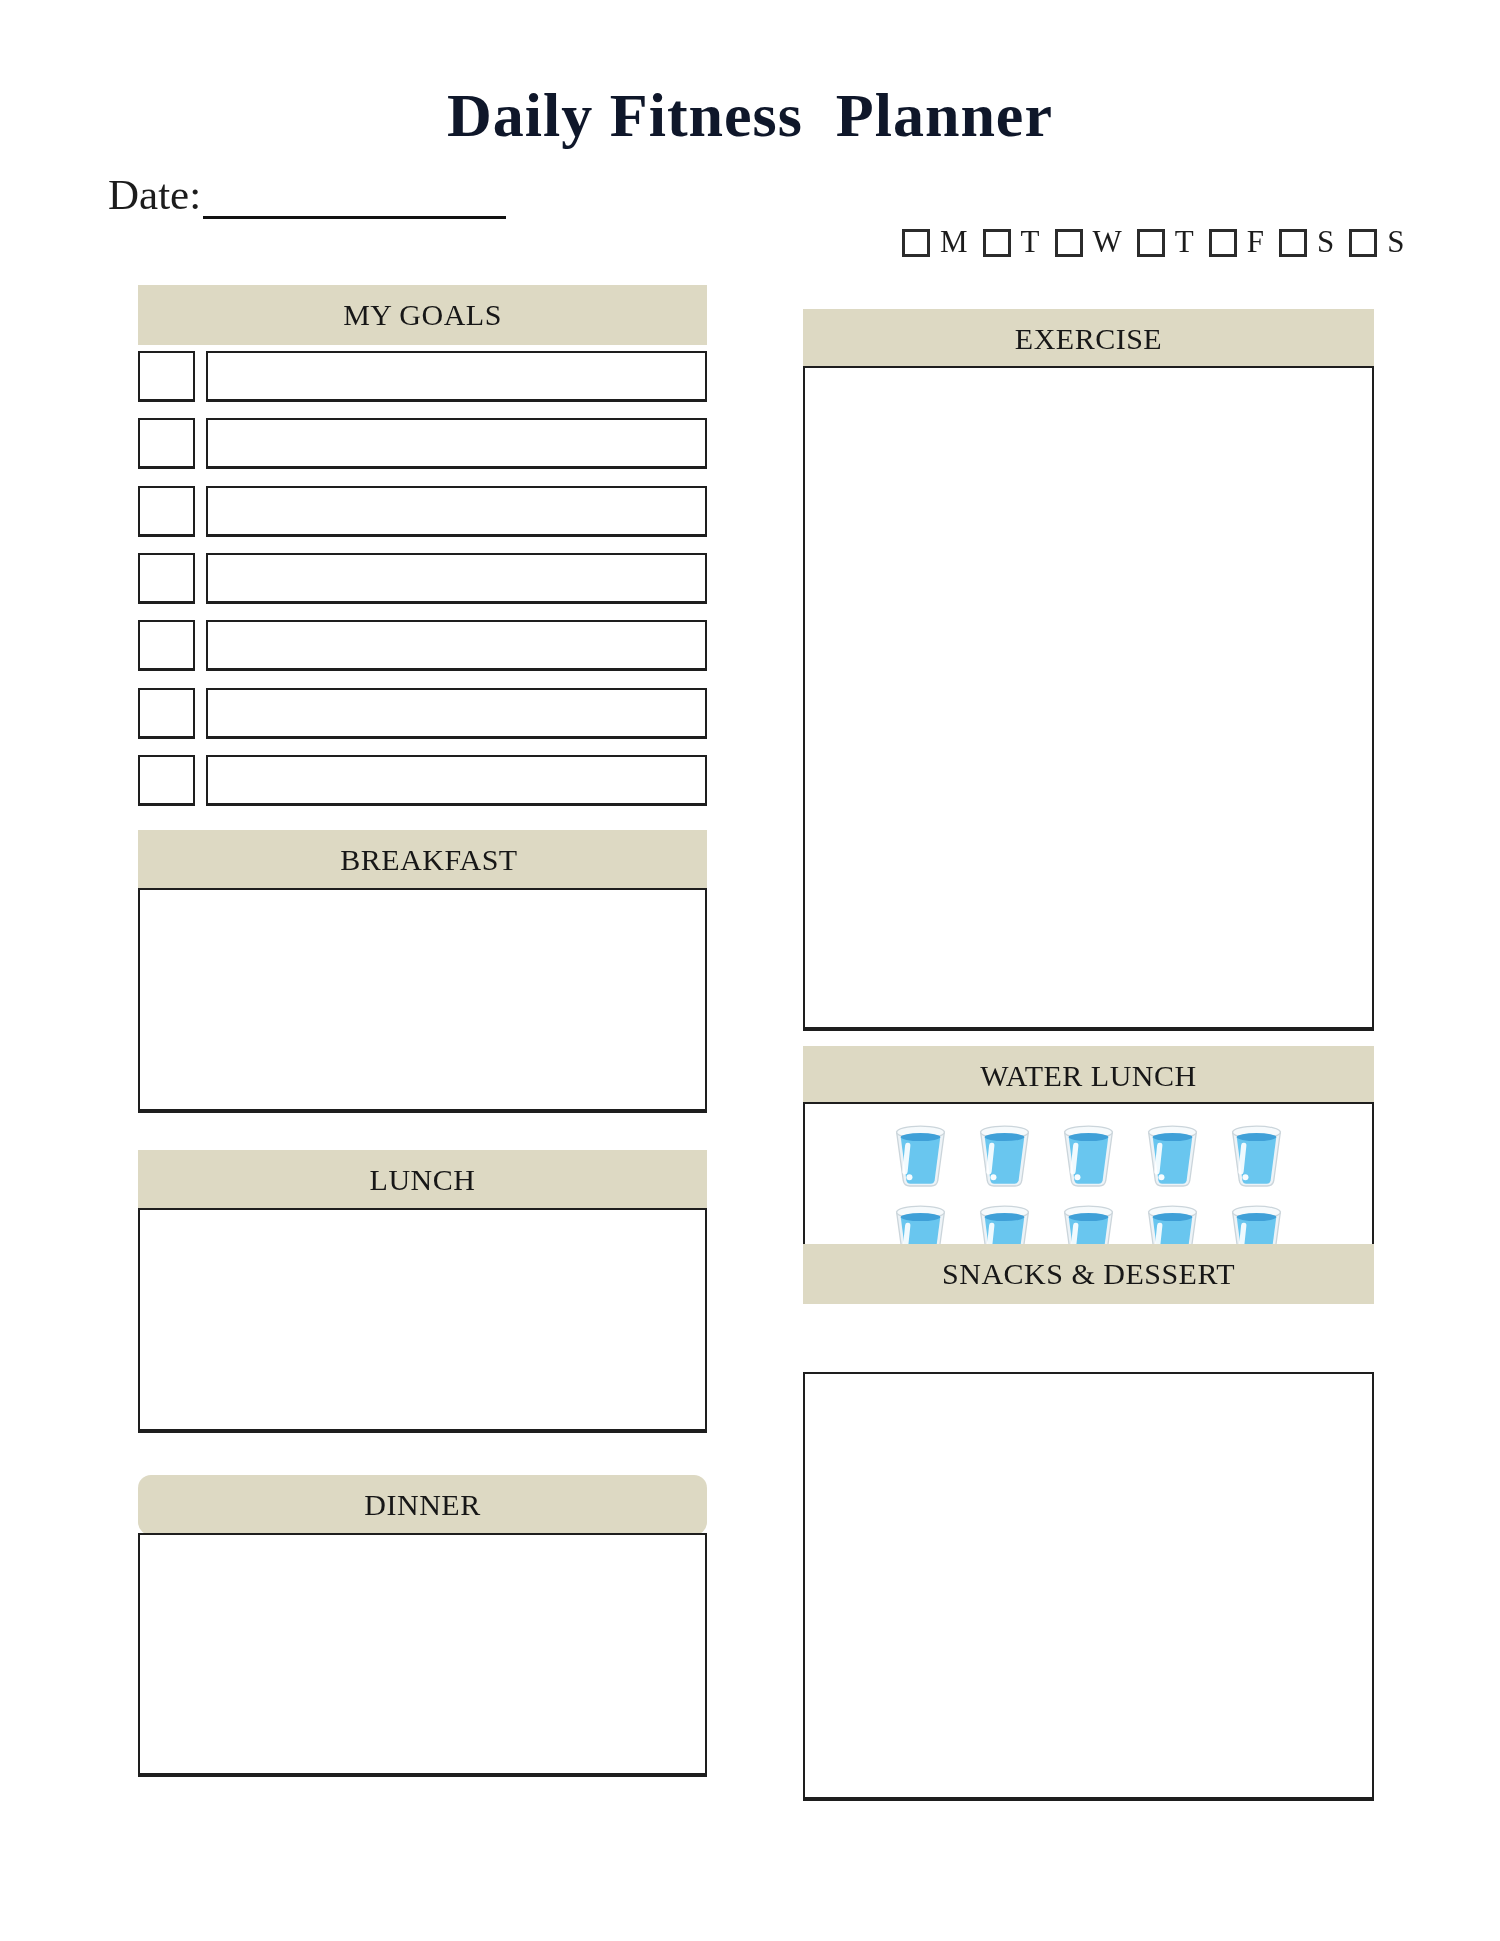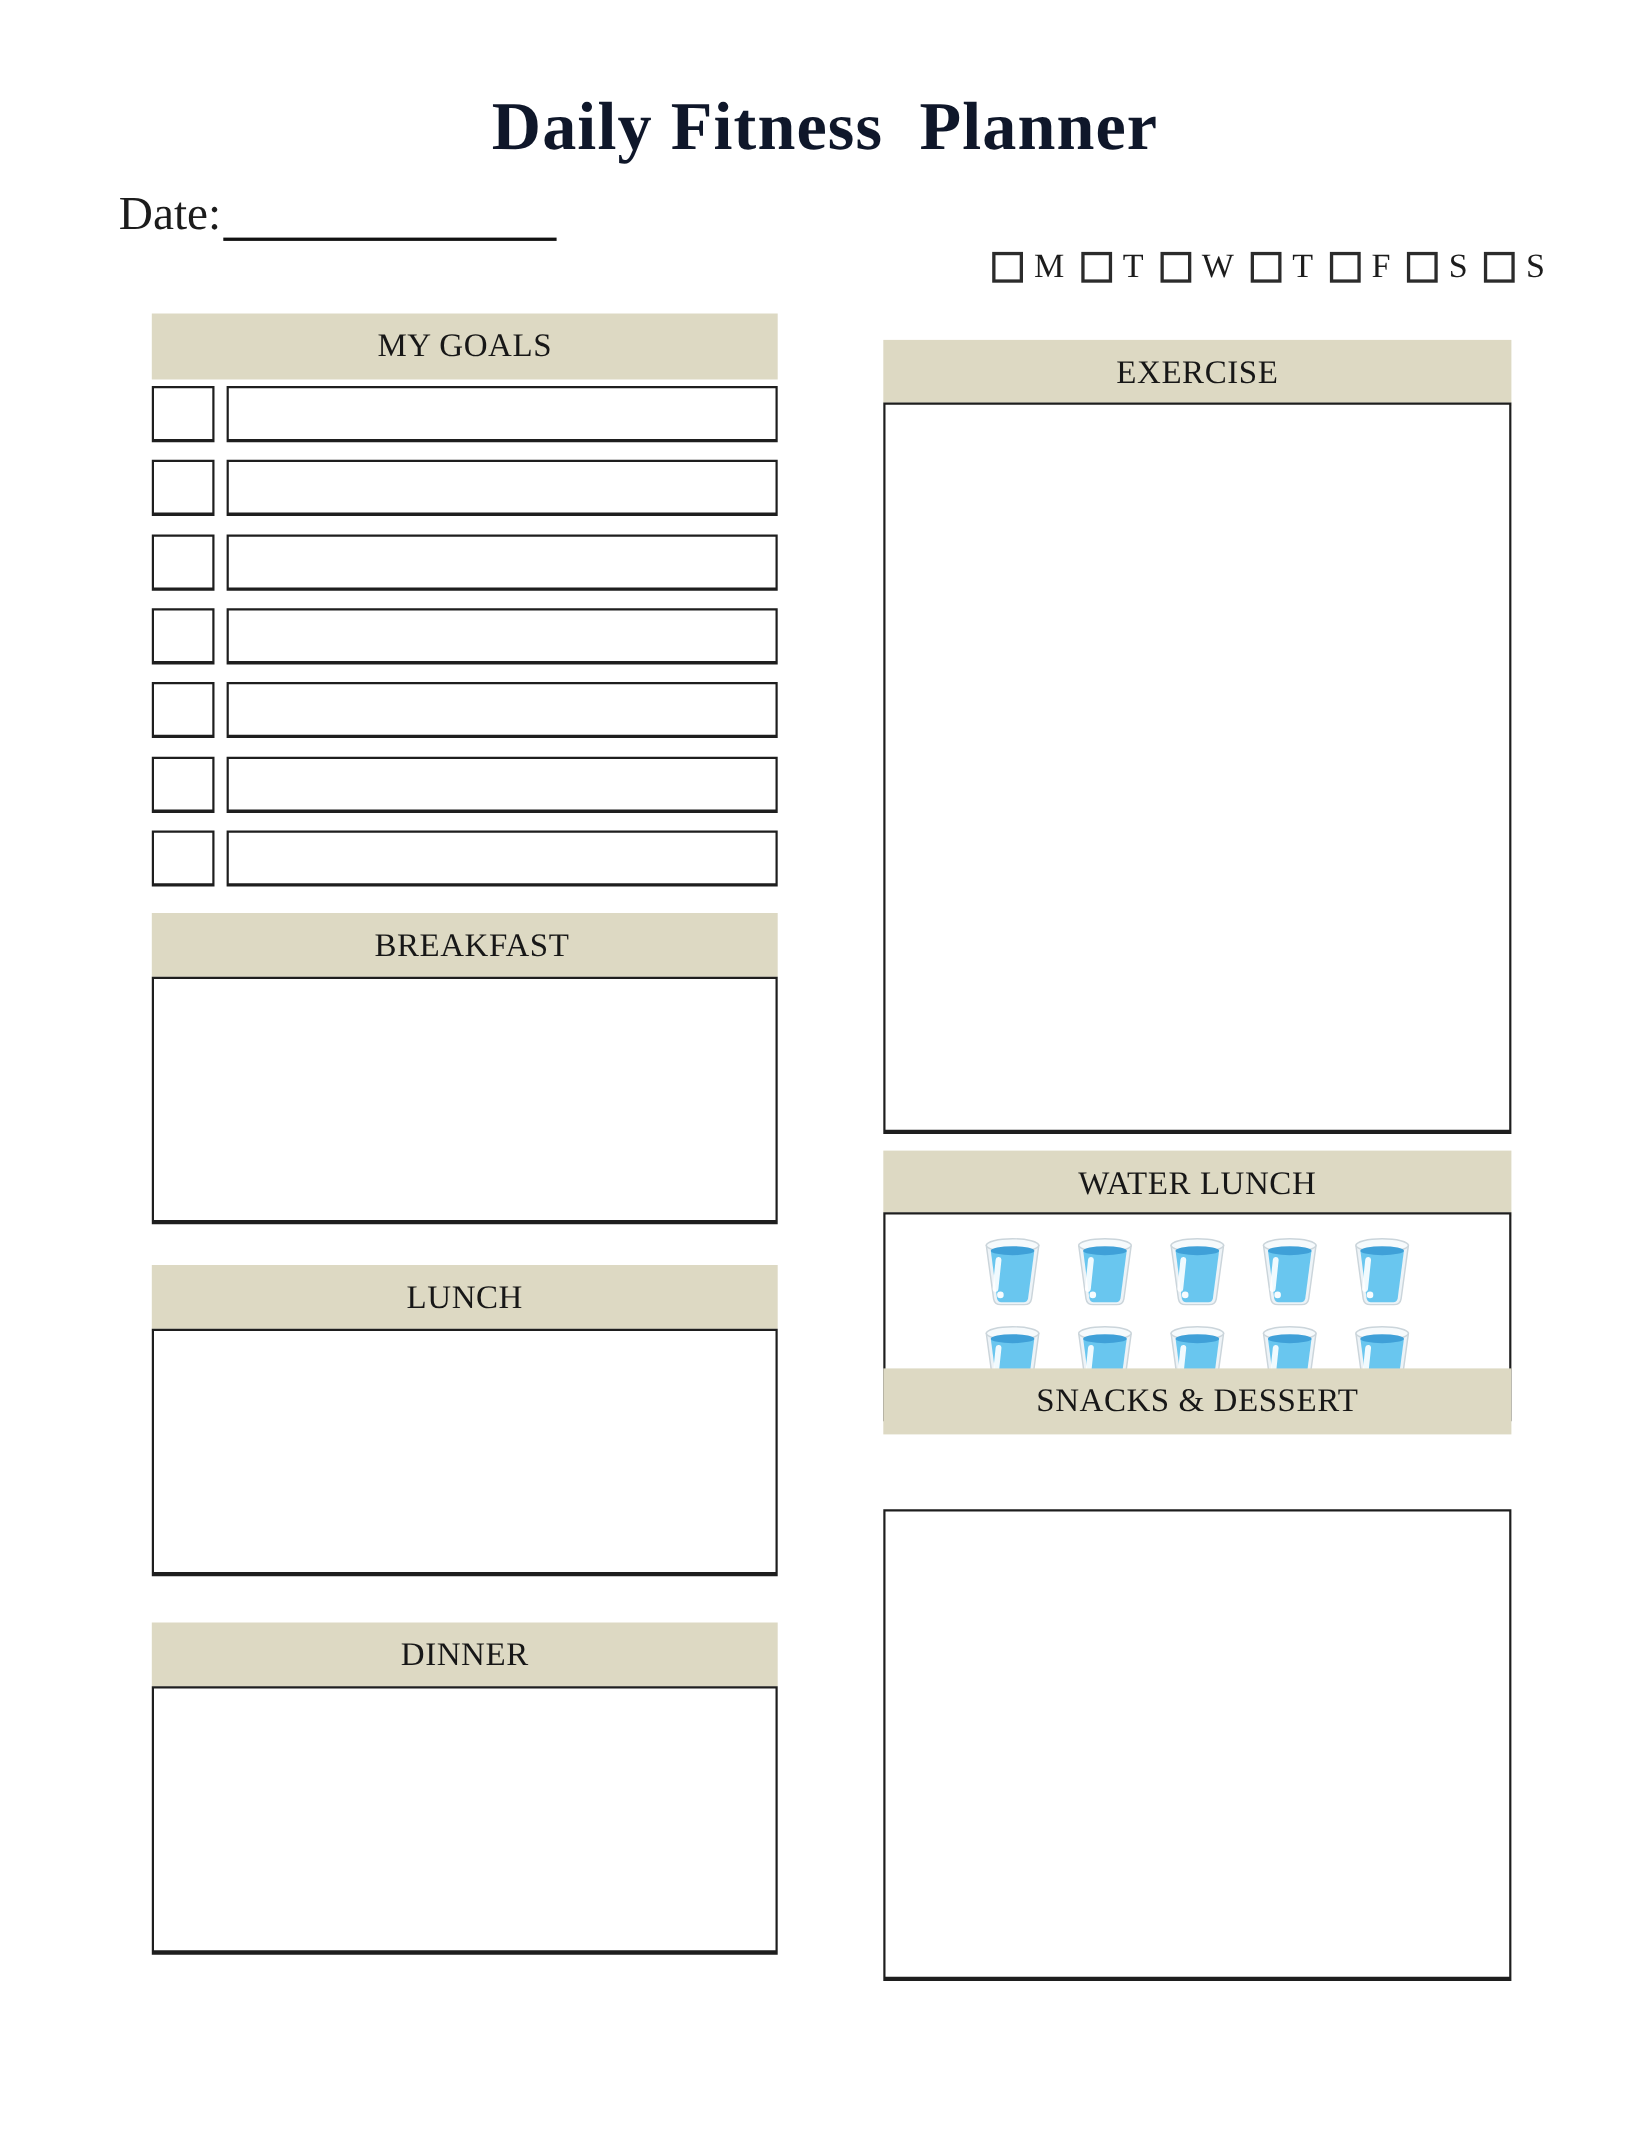--- a/index.html
+++ b/index.html
@@ -73,21 +73,21 @@
     background: #fff;
     border: 2.5px solid #1E1E1E;
     border-bottom-width: 4px;
   }
   .col-l { left: 138px; width: 569px; }
   .col-r { left: 803px; width: 571px; margin-top: 24px; }
 
   .bar-goals     { top: 285px; }
   .bar-breakfast { top: 830px; padding-left: 13px; }
   .bar-lunch     { top: 1150px; }
-  .bar-dinner    { top: 1475px; }
+  .bar-dinner    { top: 1475px; border-radius: 13px; }
   .bar-exercise  { top: 285px; }
   .bar-water     { top: 1022px; }
   .bar-snacks    { top: 1220px; }
 
   .box-breakfast { top: 888px;  height: 225px; }
   .box-lunch     { top: 1208px; height: 225px; }
   .box-dinner    { top: 1533px; height: 244px; }
   .box-exercise  { top: 342px;  height: 665px; }
   .box-water     { top: 1078px; height: 190px;
                    display: flex; flex-direction: column;

